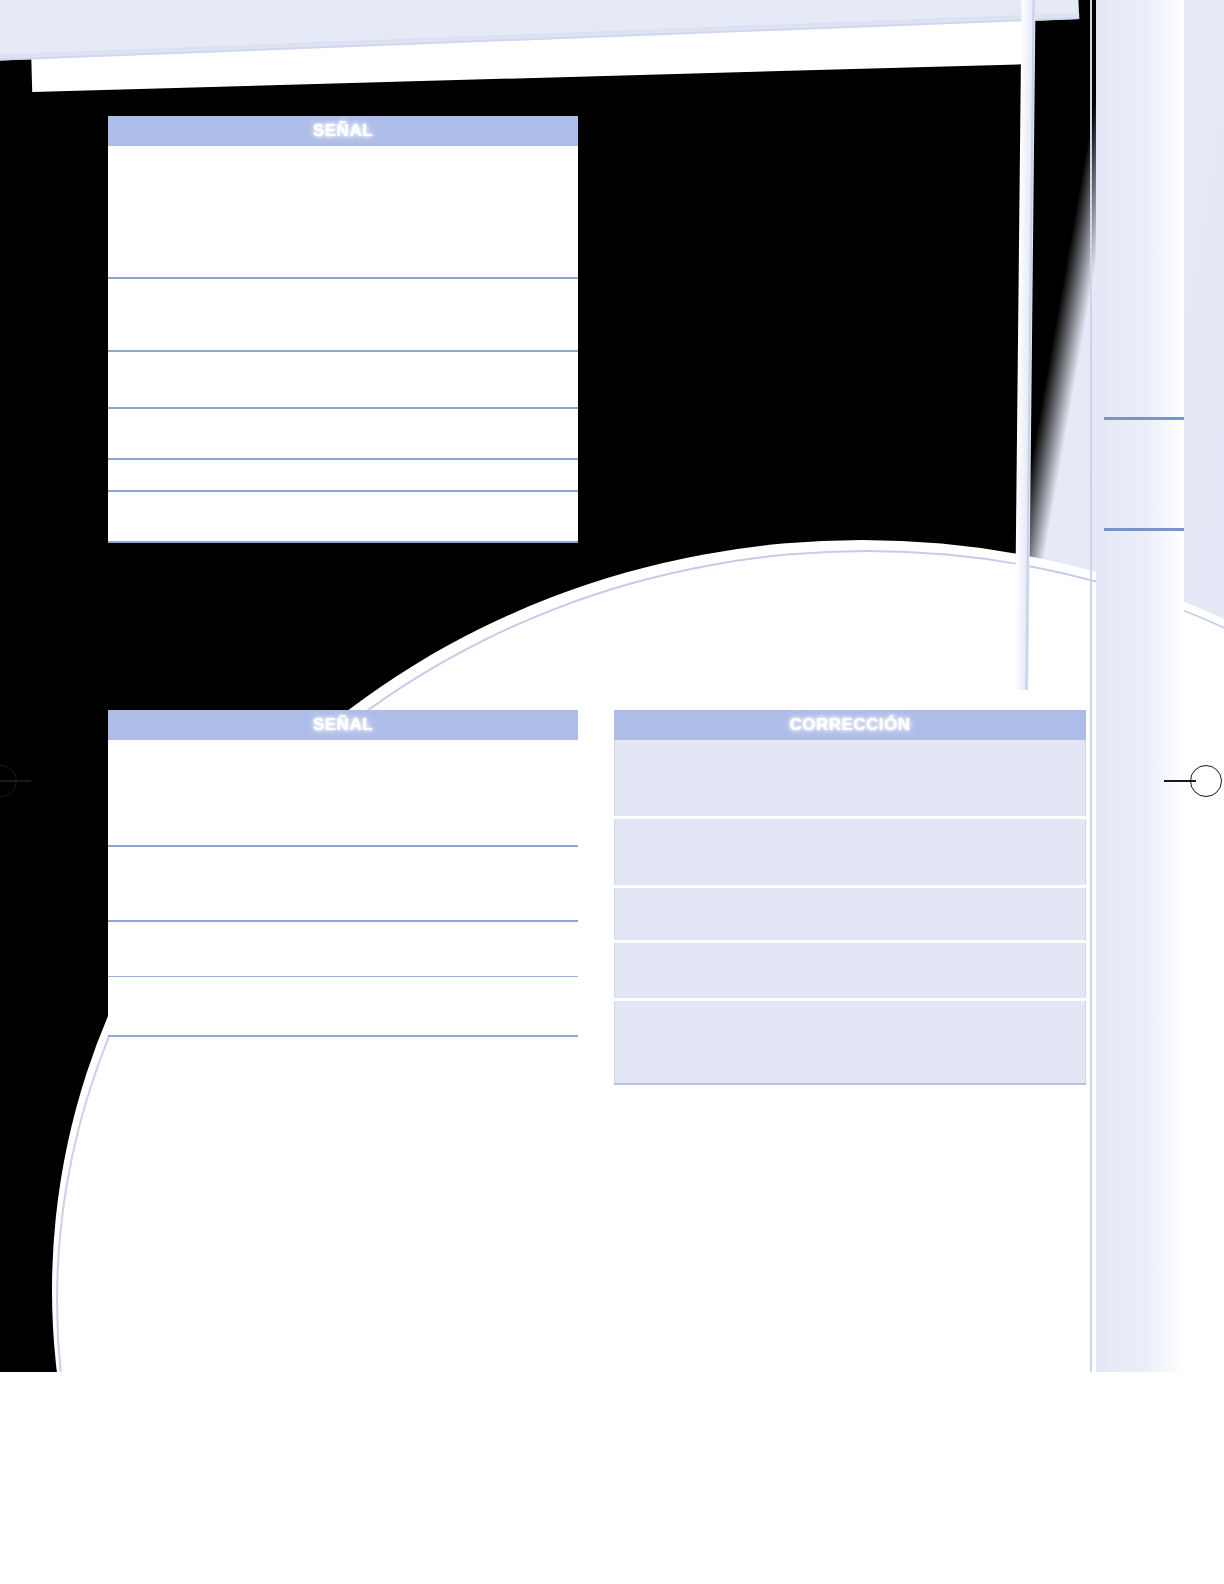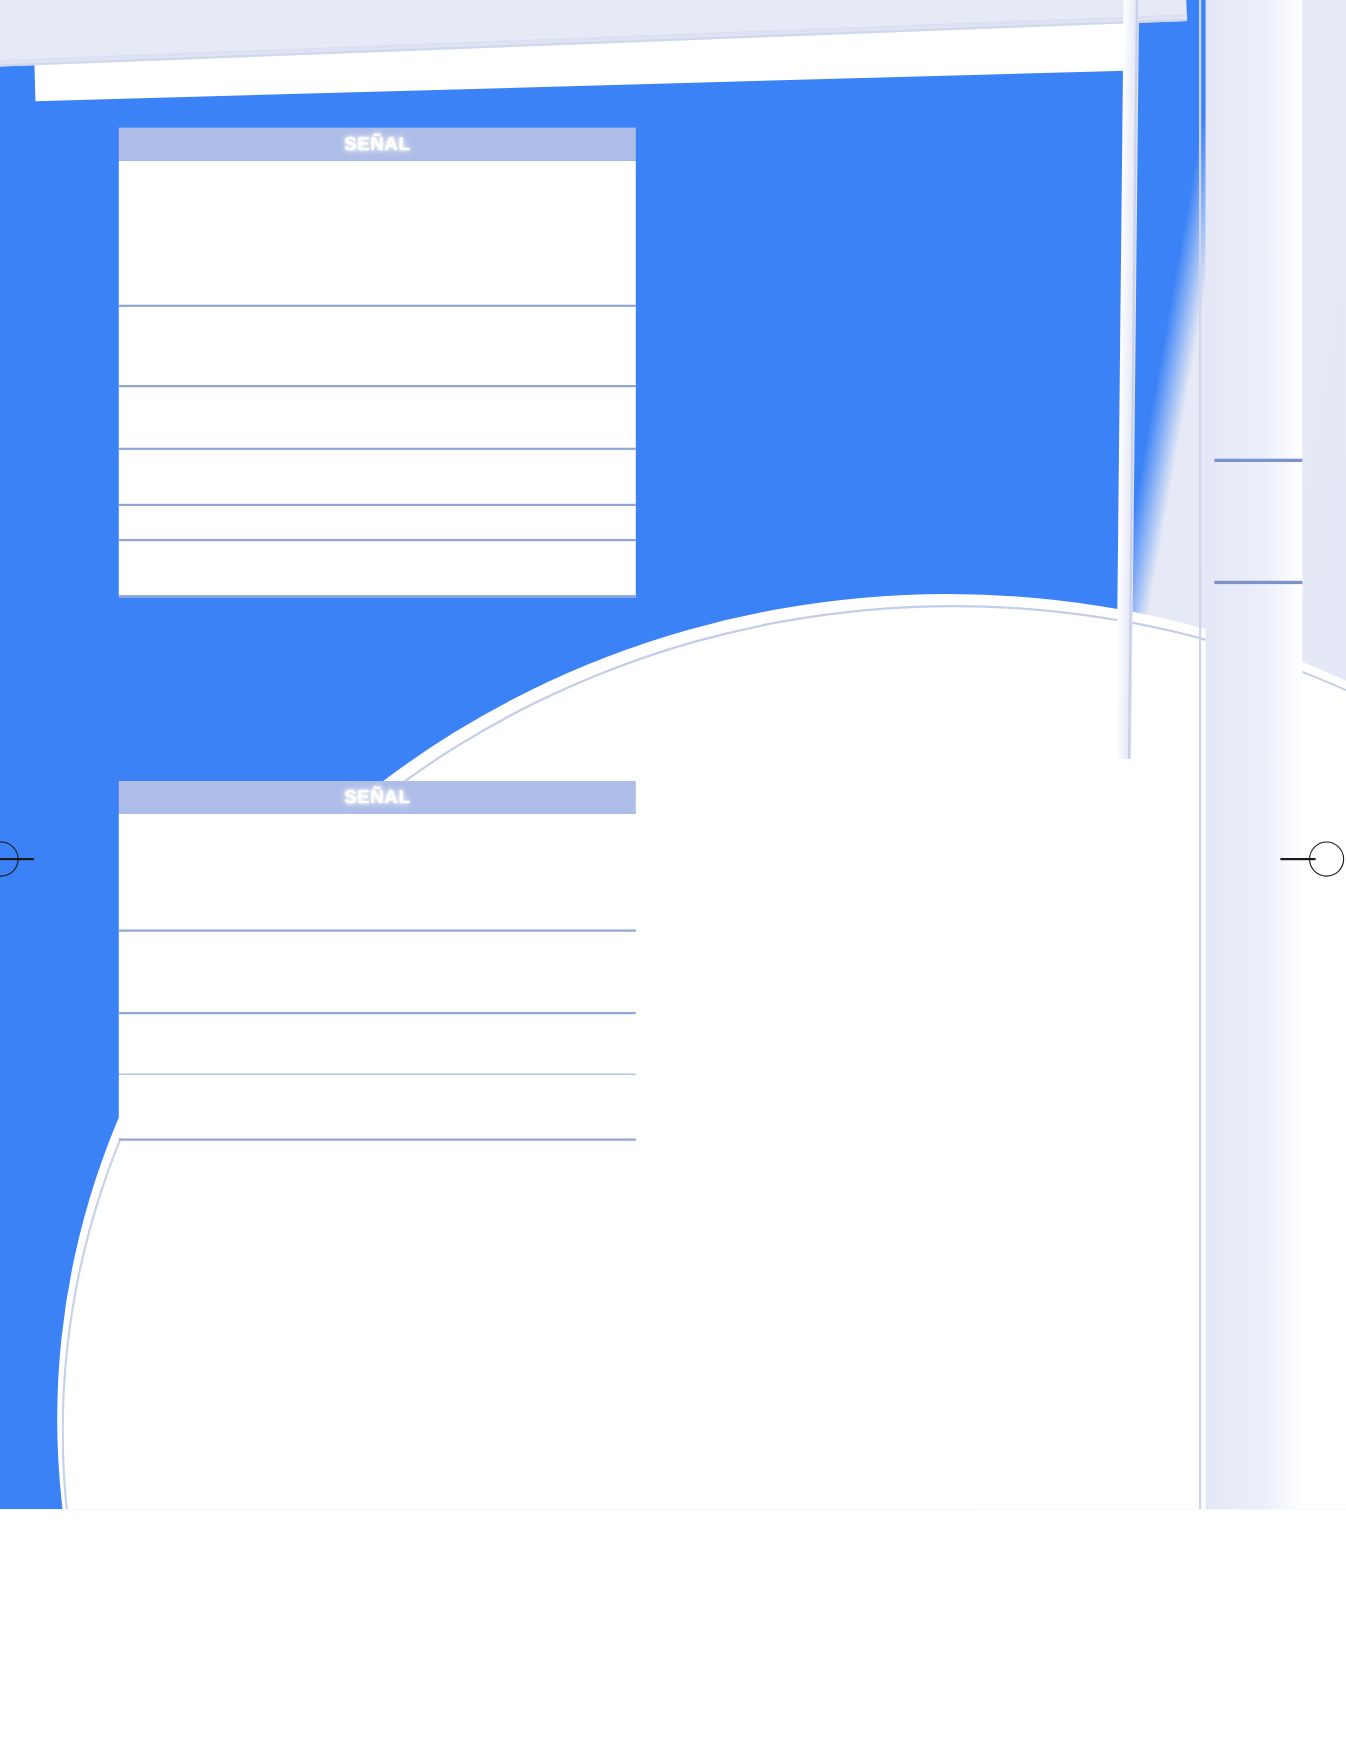--- a/index.html
+++ b/index.html
@@ -9,21 +9,21 @@
   }
   body {
     font-family: "Liberation Sans", sans-serif;
   }
 
   #page {
     position: relative;
     width: 1224px;
     height: 1372px;
     overflow: hidden;
-    background: #3b82f6;
+    background: #000000;
   }
 
   
   .bg-layer { position: absolute; pointer-events: none; }
 
   
   .bg-field {
     left: 0; top: 0; width: 1224px; height: 1584px;
     background:
       linear-gradient(100deg,
@@ -290,14 +290,24 @@
   <div class="table-block" style="left:108px; top:710px; width:470px;">
     <div class="tbl-header">SEÑAL</div>
     <div class="rows-ruled">
       <div class="row" style="height:107px;"><span class="redacted"></span></div>
       <div class="row" style="height:75px;"><span class="redacted"></span></div>
       <div class="row thin" style="height:55px;"><span class="redacted"></span></div>
       <div class="row" style="height:60px;"><span class="redacted"></span></div>
     </div>
   </div>
 
+  <div class="table-block" style="left:614px; top:710px; width:472px;">
+    <div class="tbl-header">CORRECCIÓN</div>
+    <div class="rows-filled rows-filled-outline">
+      <div class="cell" style="height:76px;"><span class="redacted"></span></div>
+      <div class="cell" style="height:66px;"><span class="redacted"></span></div>
+      <div class="cell" style="height:52px;"><span class="redacted"></span></div>
+      <div class="cell" style="height:55px;"><span class="redacted"></span></div>
+      <div class="cell" style="height:82px;"><span class="redacted"></span></div>
+    </div>
+  </div>
 
 </div>
 
 </body></html>

